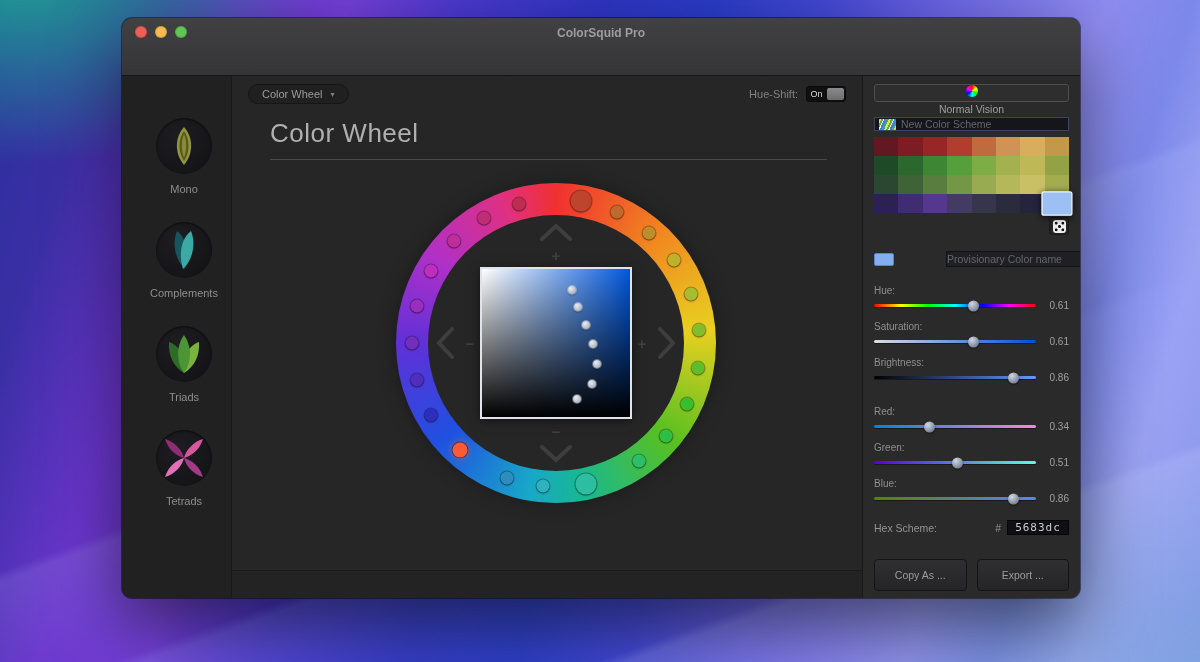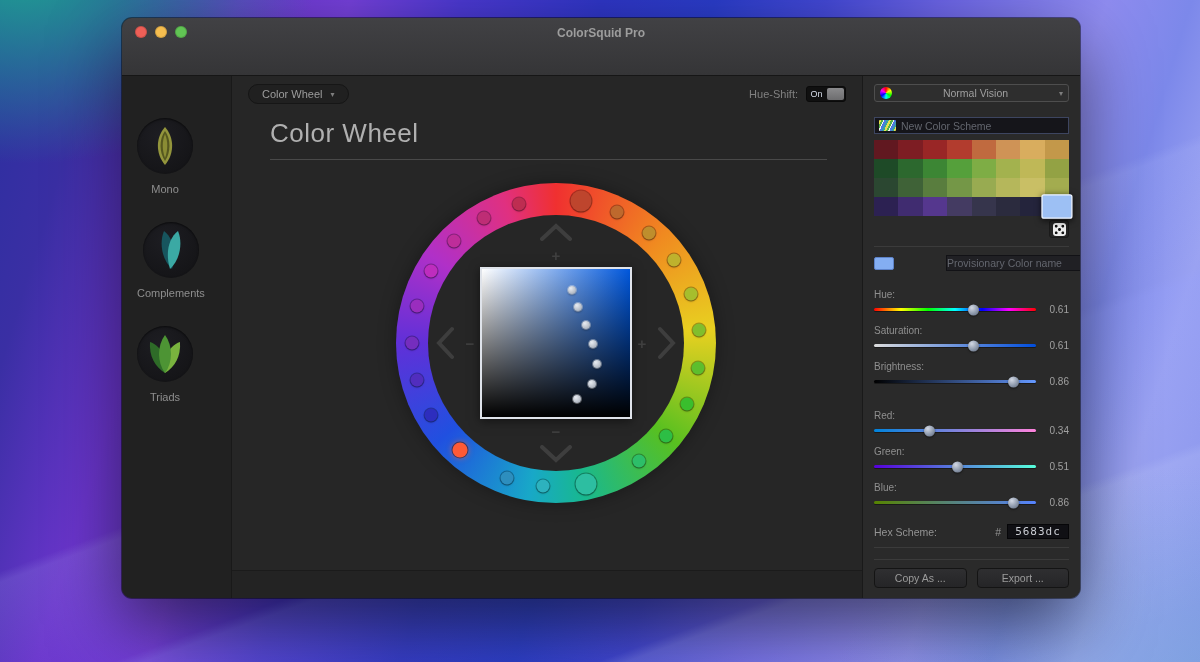--- a/index.html
+++ b/index.html
@@ -35,21 +35,21 @@
   .tl-close { background:#ee5f57; box-shadow:inset 0 0 0 1px rgba(0,0,0,.15); }
   .tl-min   { background:#f5bd4f; box-shadow:inset 0 0 0 1px rgba(0,0,0,.15); }
   .tl-zoom  { background:#61c454; box-shadow:inset 0 0 0 1px rgba(0,0,0,.15); }
   .window-title { position:absolute; top:8px; left:0; right:0; text-align:center;
     font-size:12px; font-weight:600; color:#9d9d9d; }
 
   .app-body { flex:1; display:flex; min-height:0; }
 
   
   .sidebar { width:110px; flex:none; background:#212121; border-right:1px solid #191919;
-    display:flex; flex-direction:column; align-items:flex-start; padding-top:42px; gap:27px;padding-left:15px; }
+    display:flex; flex-direction:column; align-items:center; padding-top:42px; gap:27px;padding-left:15px; }
   .side-item { display:flex; flex-direction:column; align-items:center; gap:9px; cursor:default; }
   .icon-circle { width:56px; height:56px; border-radius:50%; background:radial-gradient(circle at 40% 32%, #1d1d22, #121214);
     display:flex; align-items:center; justify-content:center; box-shadow:inset 0 1px 2px rgba(0,0,0,.6); }
   .side-label { font-size:11px; color:#8e8e8e; }
 
   
   .main { flex:1; min-width:0; background:#262626; position:relative; display:flex; flex-direction:column; }
   .main-toolbar { height:36px; flex:none; display:flex; align-items:center; justify-content:space-between; padding:0 16px; }
   .mode-pill { display:flex; align-items:center; gap:8px; height:20px; padding:0 13px;
     background:#202020; border:1px solid #161616; border-radius:11px; color:#9c9c9c; font-size:11px; }
@@ -82,21 +82,21 @@
   .sb-square { position:absolute; left:84px; top:84px; width:152px; height:152px;
     border:2px solid #dfe3ea; box-shadow:0 2px 10px rgba(0,0,0,.5); }
   .sq-dot { position:absolute; width:8px; height:8px; border-radius:50%;
     transform:translate(-50%,-50%); background:radial-gradient(circle at 35% 30%, #e8ecf2, #9aa2ae);
     box-shadow:0 0 0 1px rgba(255,255,255,.35), 0 1px 2px rgba(0,0,0,.5); }
 
   
   .right-panel { width:218px; flex:none; background:#2a2a2a; border-left:1px solid #191919;
     padding:8px 11px 10px; display:flex; flex-direction:column; }
   .vision-select { height:18px; border:1px solid #4e4e4e; border-radius:3px; background:#2e2e2e;
-    display:flex; align-items:center; padding:0 5px; gap:6px; }
+    display:flex; align-items:center; padding:0 5px; gap:6px;flex-direction:column; }
   .mini-wheel { width:12px; height:12px; border-radius:50%; flex:none;
     background:conic-gradient(#f00,#ff0,#0f0,#0ff,#00f,#f0f,#f00); }
   .vision-text { flex:1; text-align:center; font-size:10.5px; color:#9f9f9f; }
 
   .scheme-input-row { margin-top:15px; height:17px; background:#15151a; border:1px solid #3d4560;
     display:flex; align-items:center; padding:0 4px; gap:5px; }
   .stripes-icon { width:17px; height:11px; flex:none; border-radius:1px;
     background:repeating-linear-gradient(115deg, #e8e04a 0 2px, #52b04a 2px 4px, #f0f0f0 4px 5px, #4a7ae0 5px 7px, #3aa0a0 7px 9px); }
   .ghost-input { flex:1; min-width:0; background:transparent; border:none; outline:none;
     font-family:"Liberation Sans", sans-serif; font-size:10.5px; color:#b9bcc4; }
@@ -138,21 +138,21 @@
   .hex-row { margin-top:16px; display:flex; align-items:center; }
   .hex-label { font-size:10.5px; color:#949494; }
   .hex-spacer { flex:1; }
   .hex-prefix { font-size:10.5px; color:#949494; margin-right:6px; }
   .hex-field { width:62px; height:15px; background:#101014; border:1px solid #060608;
     color:#c9ccd2; font-family:"DejaVu Sans Mono", monospace; font-size:11px;
     text-align:center; letter-spacing:1px; outline:none; }
 
   .panel-spacer { flex:1; }
   .panel-buttons { margin-top:8px; display:flex; gap:10px; }
-  .panel-btn { flex:1; height:20px; background:linear-gradient(#2f2f31,#252527);
+  .panel-btn { flex:1; height:32px; background:linear-gradient(#2f2f31,#252527);
     border:1px solid #141414; border-radius:4px; color:#9b9b9b; font-size:10.5px;
     display:flex; align-items:center; justify-content:center;text-align:right; }
 </style>
 </head>
 <body class="desktop">
 
 <div class="window">
 
   <div class="titlebar">
     <div class="traffic">
@@ -187,20 +187,31 @@
       </div>
       <div class="side-item">
         <div class="icon-circle">
           <svg width="44" height="40" viewBox="0 0 44 40">
             <path d="M22 39 C12 33 6 22 7 8 C19 12 24 26 22 39 Z" fill="#2e6b28"></path>
             <path d="M22 39 C32 33 38 22 37 8 C25 12 20 26 22 39 Z" fill="#79b33e"></path>
             <path d="M22 39 C14 28 14 12 22 1 C30 12 30 28 22 39 Z" fill="#4d9434"></path>
           </svg>
         </div>
         <div class="side-label">Triads</div>
+      </div>
+      <div class="side-item">
+        <div class="icon-circle">
+          <svg width="44" height="44" viewBox="0 0 44 44">
+            <path d="M22 22 C14 20 6 13 3 3 C13 6 20 14 22 22 Z" fill="#8e2d74"></path>
+            <path d="M22 22 C30 20 38 13 41 3 C31 6 24 14 22 22 Z" fill="#d8569e"></path>
+            <path d="M22 22 C14 24 6 31 3 41 C13 38 20 30 22 22 Z" fill="#e070b8"></path>
+            <path d="M22 22 C30 24 38 31 41 41 C31 38 24 30 22 22 Z" fill="#a23a86"></path>
+          </svg>
+        </div>
+        <div class="side-label">Tetrads</div>
       </div>
     </div>
 
     <div class="main">
       <div class="main-toolbar">
         <div class="mode-pill">
           <span>Color Wheel</span>
           <span class="caret">▾</span>
         </div>
         <div class="hueshift">

